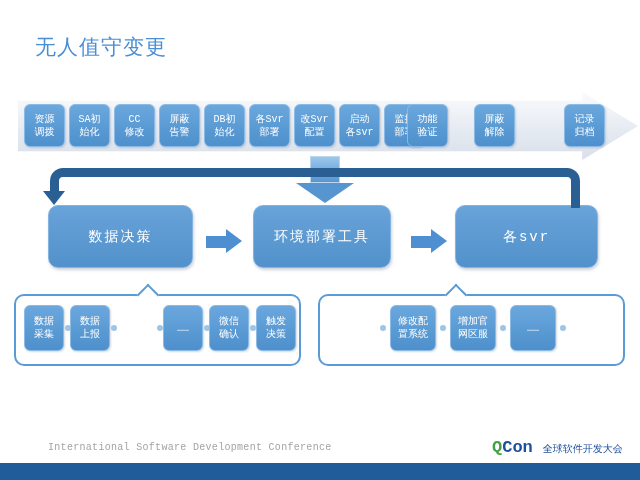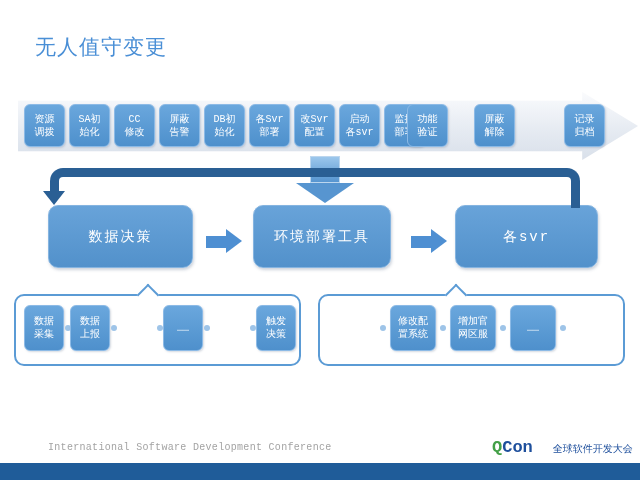--- a/index.html
+++ b/index.html
@@ -99,21 +99,21 @@
   }
   
   .conf-name{
     position:absolute;left:48px;top:442px;font-size:10px;color:#a3a3a3;letter-spacing:.3px;
   }
   .logo{
     position:absolute;left:492px;top:438px;white-space:nowrap;
   }
   .logo .q{font-size:17px;font-weight:bold;color:var(--logo-green,#43a047);}
   .logo .con{font-size:17px;font-weight:bold;color:var(--logo-navy,#1e4f9c);}
-  .logo .tagline{font-size:10px;color:var(--logo-navy,#1e4f9c);margin-left:20px;}
+  .logo .tagline{font-size:10px;color:var(--logo-navy,#1e4f9c);margin-left:10px;}
   .footer-bar{
     position:absolute;left:0;top:463px;width:640px;height:17px;
     background:var(--bar-blue,#1f5c99);
   }
 </style>
 </head>
 <body>
 
 <div id="stage" style="--title-blue: #4a8fd6; --box-blue: #5b9bd5; --connector: #2a5f94; --arrow-blue: #4e8fd2; --bar-blue: #1f5c99; --logo-green: #43a047; --logo-navy: #1e4f9c;">
 
@@ -202,20 +202,24 @@
   <div class="sstep" style="left:70px;width:40px">
       <span>数据</span>
       <span>上报</span>
     </div>
   <div class="dot" style="left:111px"></div>
   <div class="dot" style="left:157px"></div>
   <div class="sstep" style="left:163px;width:40px">
       <span>……</span>
     </div>
   <div class="dot" style="left:204px"></div>
+  <div class="sstep" style="left:209px;width:40px">
+      <span>微信</span>
+      <span>确认</span>
+    </div>
   <div class="dot" style="left:250px"></div>
   <div class="sstep" style="left:256px;width:40px">
       <span>触发</span>
       <span>决策</span>
     </div>
 
   <div class="group" style="left:318px;width:307px"></div>
   <div class="notch" style="left:448px"></div>
   <div class="dot" style="left:380px"></div>
   <div class="sstep" style="left:390px;width:46px">

